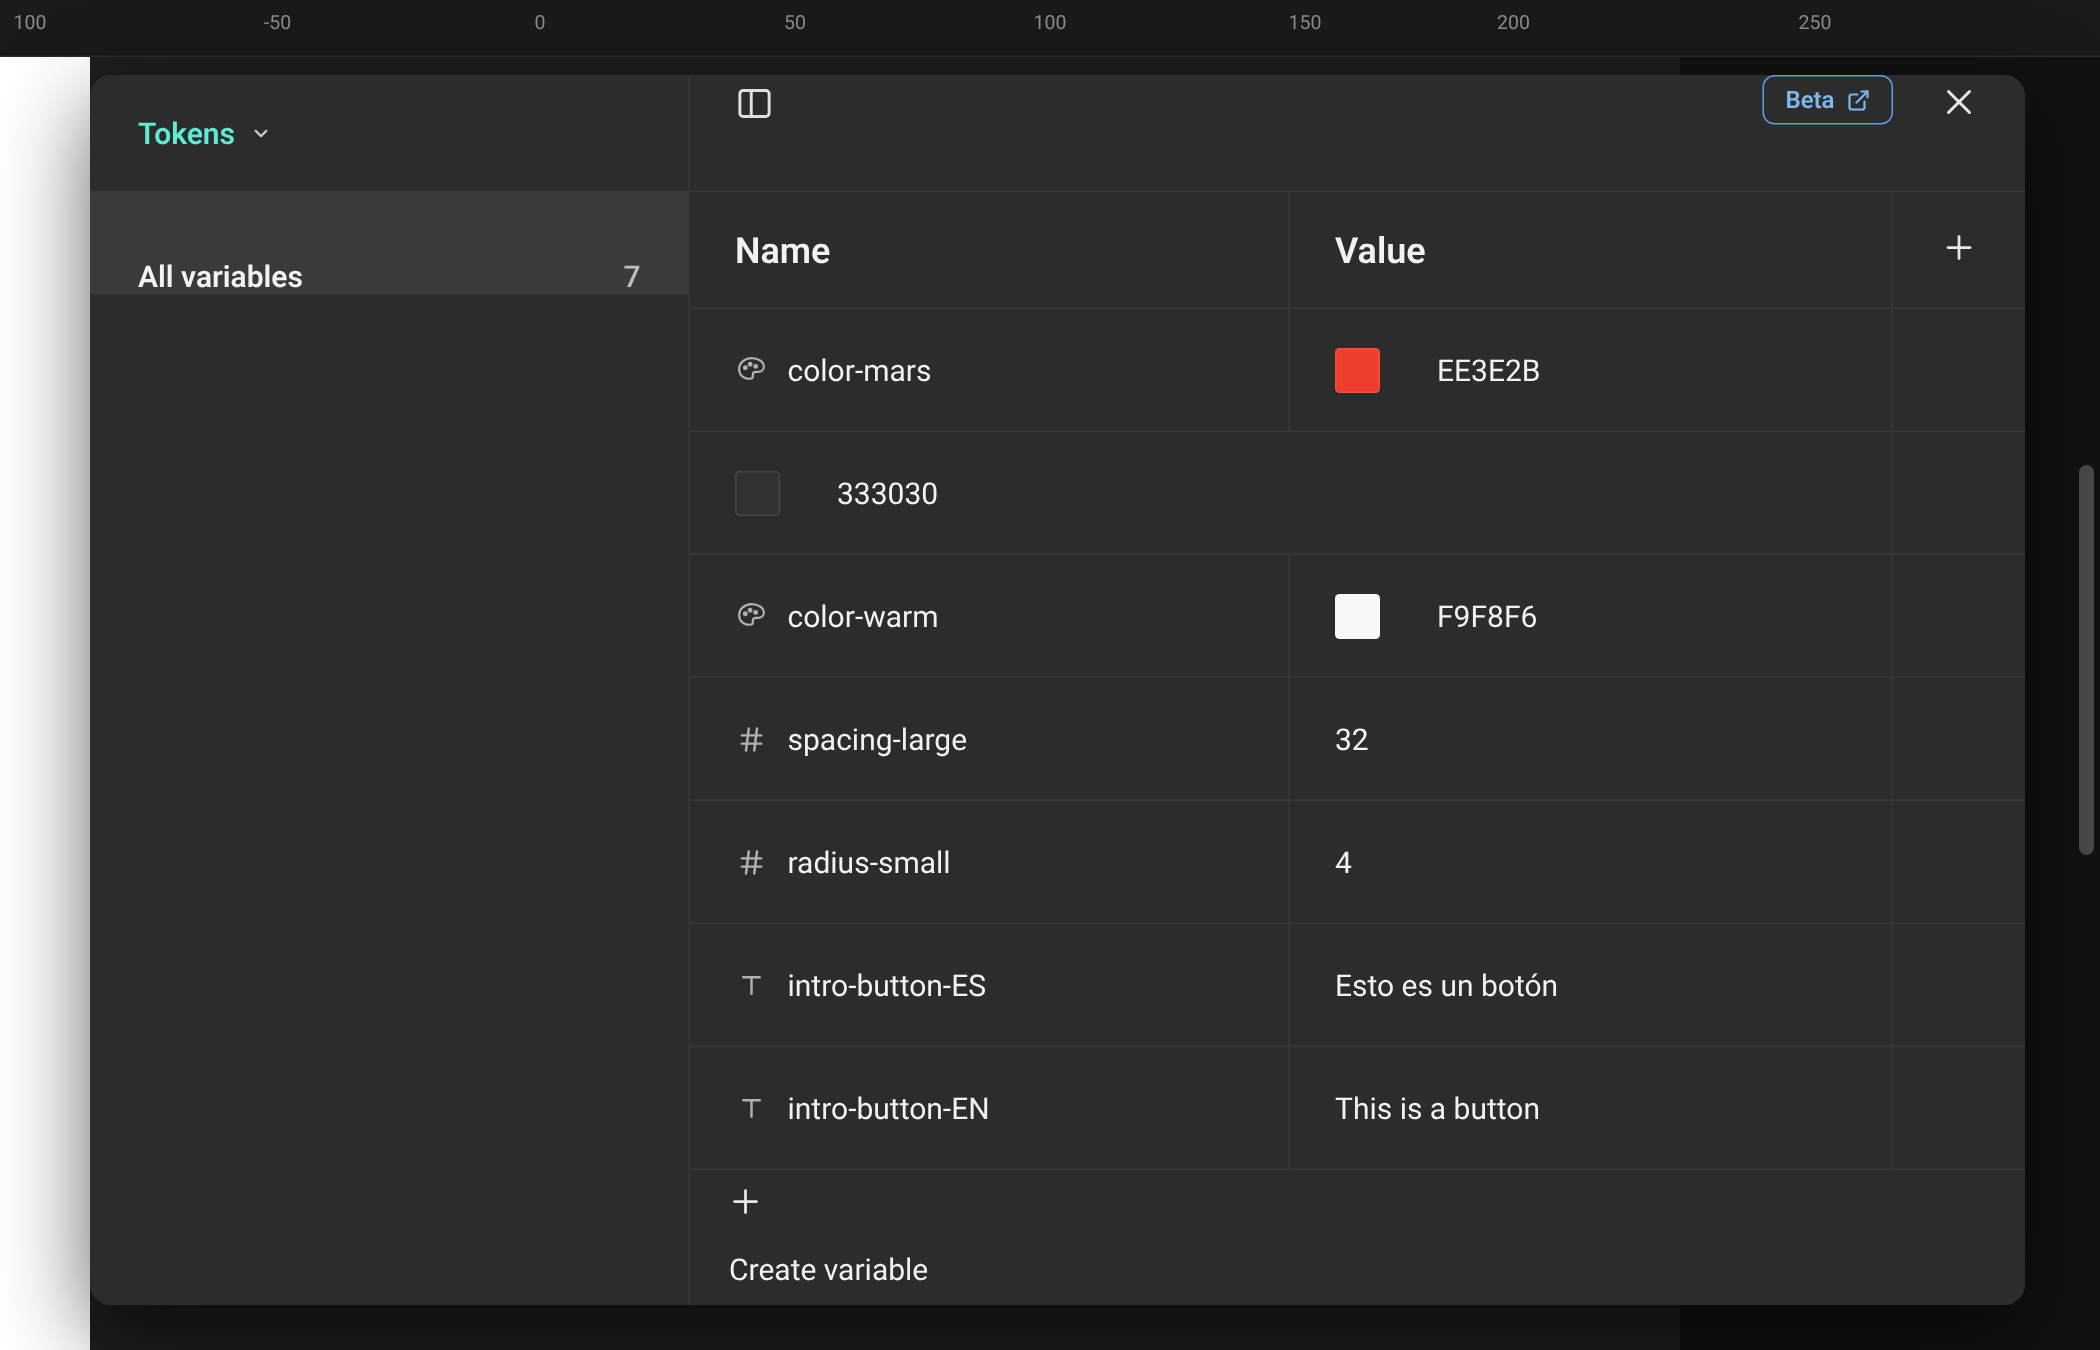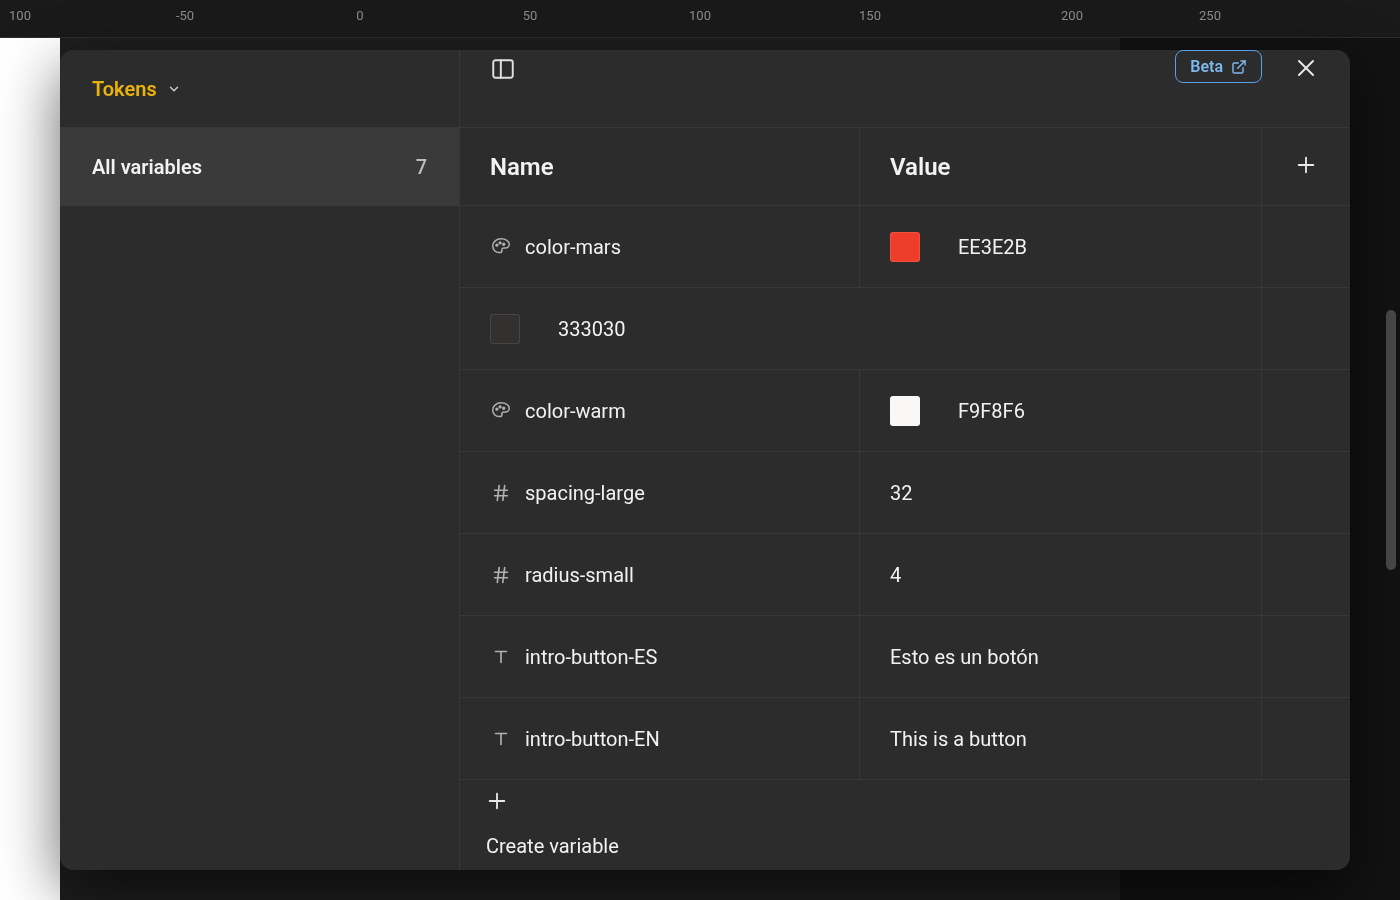--- a/index.html
+++ b/index.html
@@ -74,32 +74,32 @@
     height: 78px;
     display: flex;
     align-items: center;
     padding: 0 32px;
     gap: 10px;
     border-bottom: 1px solid #383838;
   }
   .sidebar-header-title {
     font-size: 20px;
     font-weight: 600;
-    color: #eab308;
+    color: #5eead4;
   }
   .chevron-down {
     width: 14px; height: 14px;
     display: inline-block;
   }
   .chevron-down svg { display:block; }
 
   .sidebar-item {
-    height: 78px;
-    display: flex;
-    align-items: center;
+    height: 68px;
+    display: flex;
+    align-items: flex-end;
     justify-content: space-between;
     padding: 0 32px;
     font-size: 20px;
     font-weight: 600;
     color: #f2f2f2;
     cursor: pointer;
   }
   .sidebar-item.active {
     background: #3a3a3a;
   }
@@ -263,21 +263,21 @@
 </head>
 <body>
 
 <div class="ruler">
   <span class="ruler-tick" style="left: 20px">100</span>
   <span class="ruler-tick" style="left: 185px">-50</span>
   <span class="ruler-tick" style="left: 360px">0</span>
   <span class="ruler-tick" style="left: 530px">50</span>
   <span class="ruler-tick" style="left: 700px">100</span>
   <span class="ruler-tick" style="left: 870px">150</span>
-  <span class="ruler-tick" style="left: 1072px">200</span>
+  <span class="ruler-tick" style="left: 1009px">200</span>
   <span class="ruler-tick" style="left: 1210px">250</span>
 </div>
 
 <div class="canvas-page"></div>
 <div class="canvas-dark-right"></div>
 <div class="vscroll"></div>
 
 <div class="panel">
 
   <div class="sidebar">

